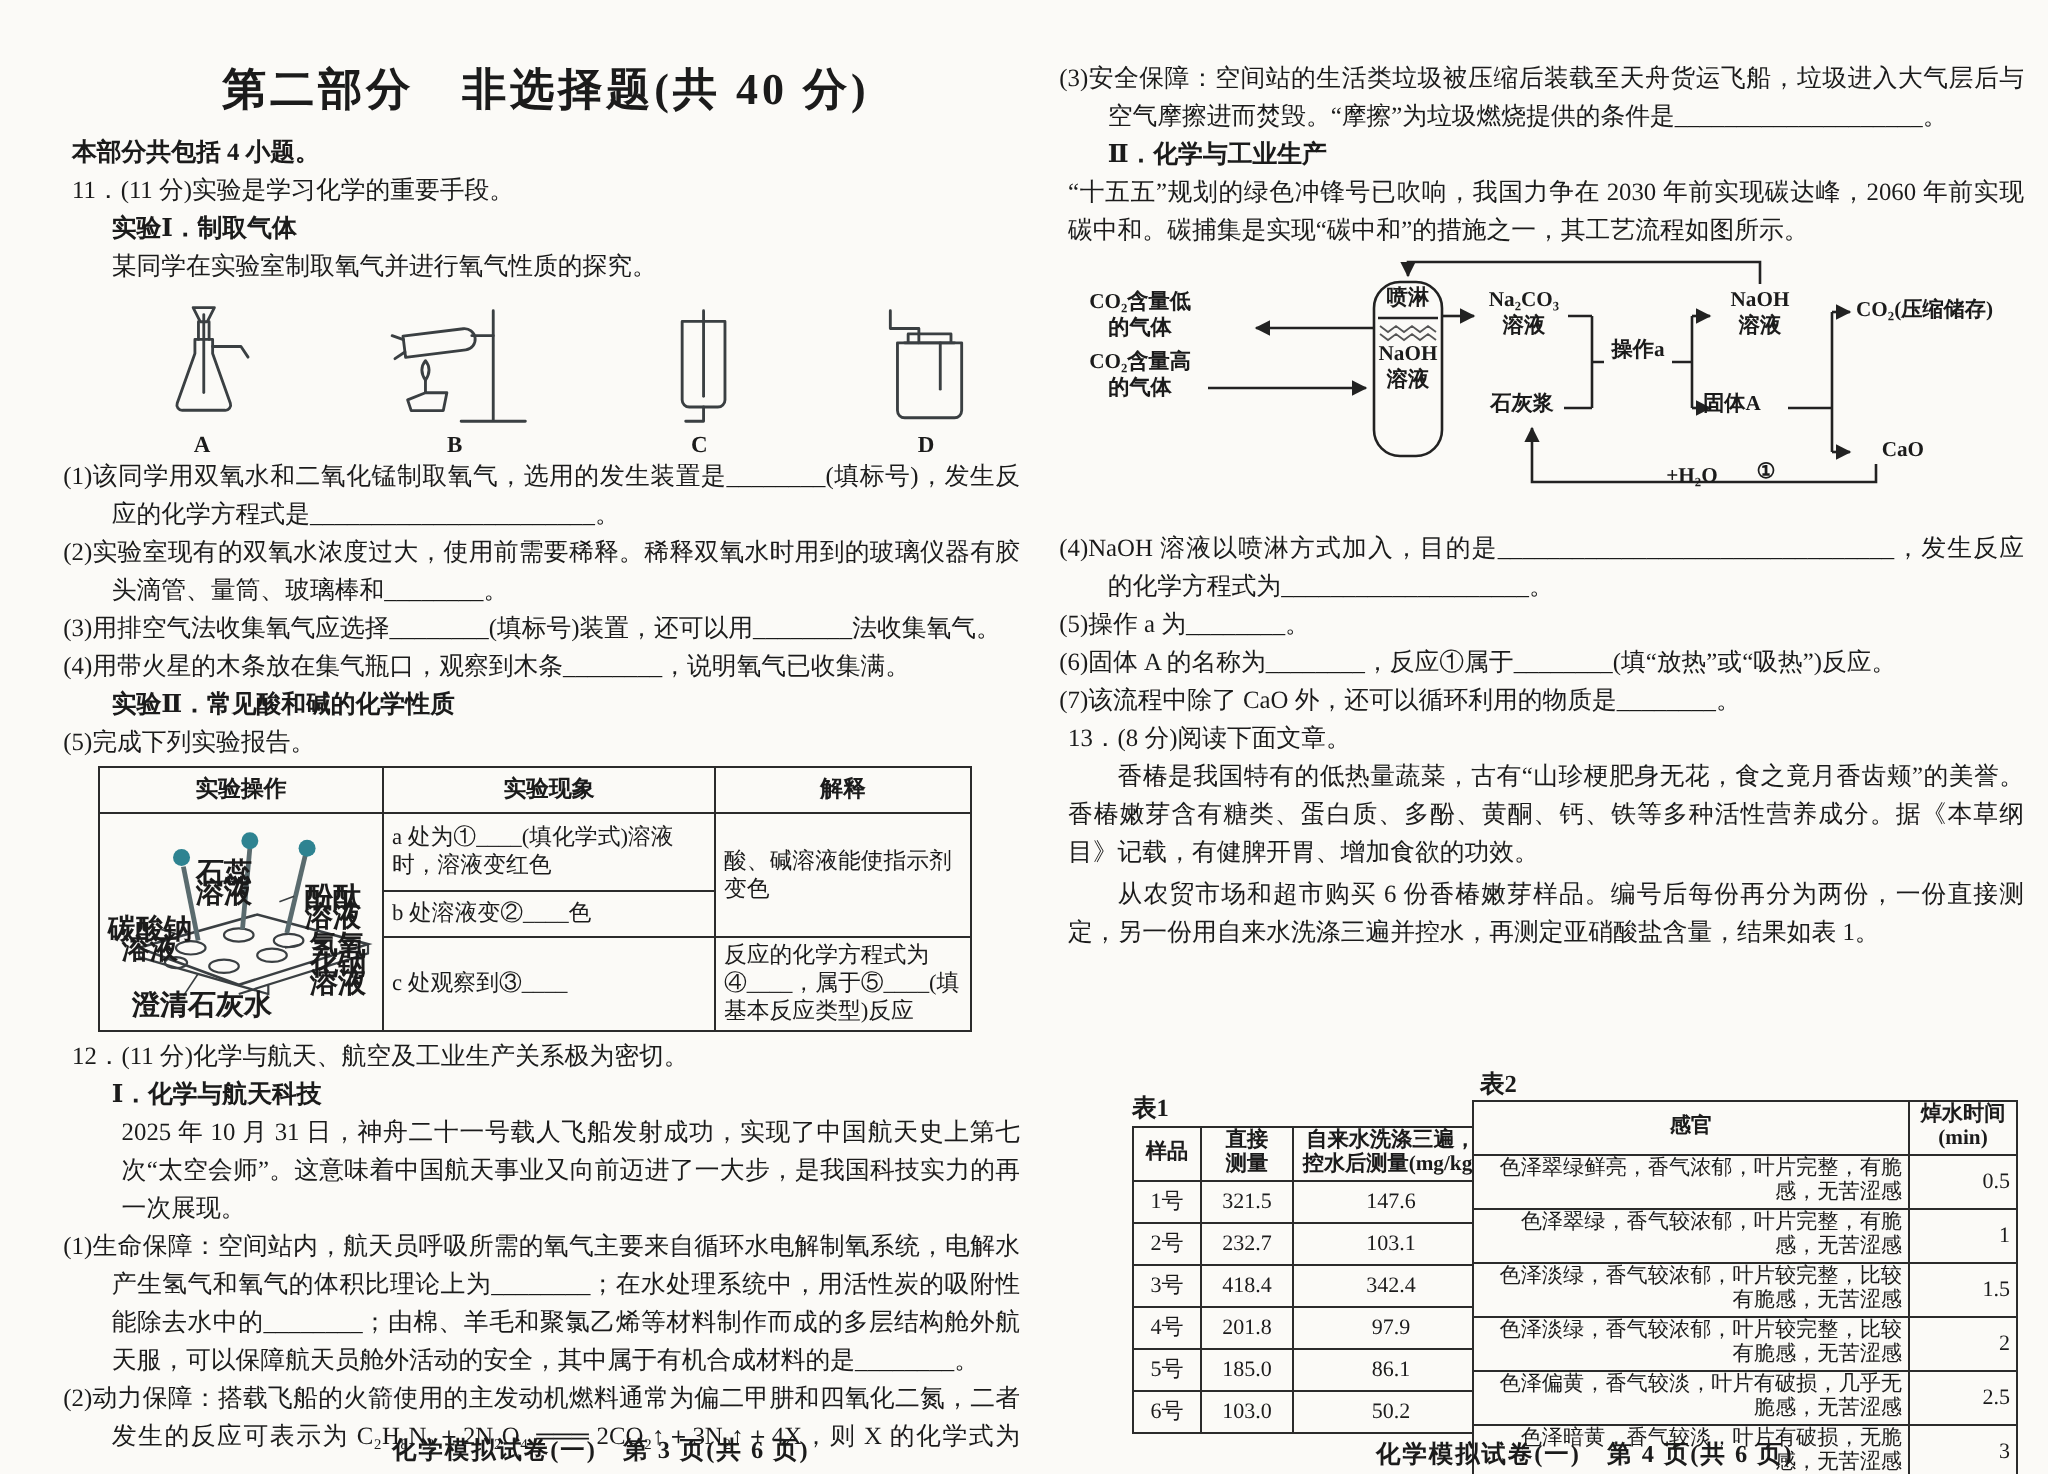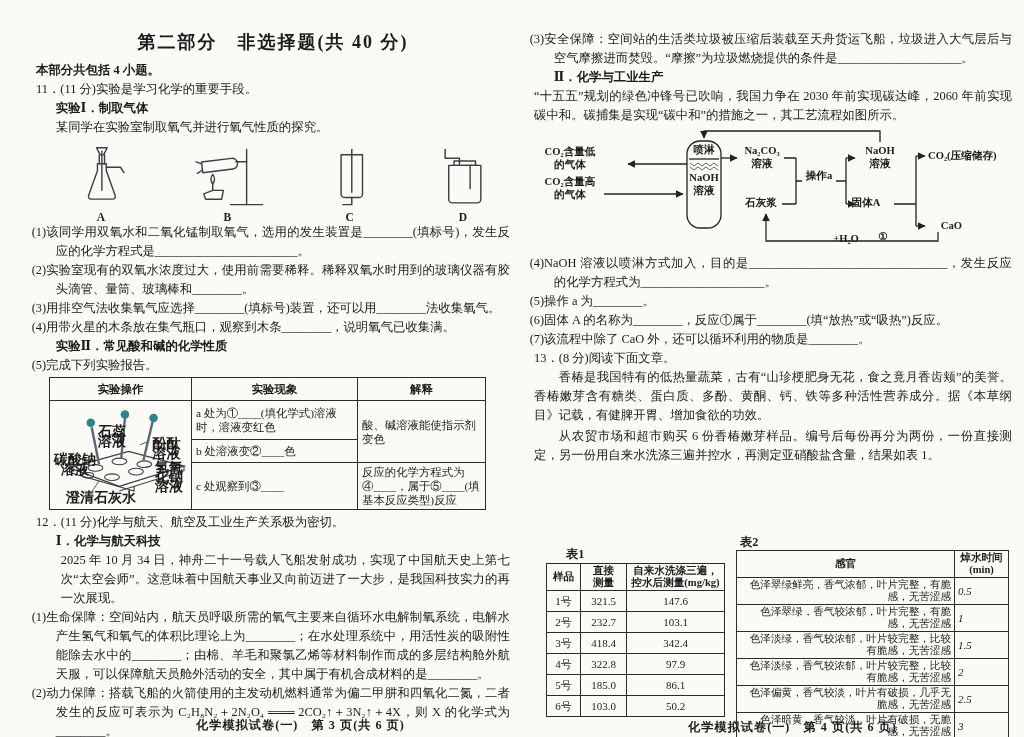--- a/index.html
+++ b/index.html
@@ -8,21 +8,21 @@
     background:#fbfaf7; overflow:hidden;
     font-family:"Liberation Serif","DejaVu Serif",serif;
     color:#1b1b1b;
   }
   .col { position:absolute; top:0; }
   #col-left  { left:36px;  top:30px; width:474px; }
   #col-right { left:534px; top:30px; width:478px; }
 
   .p { margin:0; font-size:12.4px; line-height:19px; text-align:justify; }
   .b { font-weight:700; }
-  .h1 { font-size:18px; font-weight:700; letter-spacing:2px; text-align:center; margin:0 0 7px 0; }
+  .h1 { font-size:22px; font-weight:700; letter-spacing:2px; text-align:center; margin:0 0 7px 0; }
   .item  { padding-left:1.95em; text-indent:-1.95em; }
   .ind   { padding-left:1.6em; }
   .blk2  { padding-left:2em; }
   .fi    { text-indent:2em; }
   .art   { }
 
   
   .fig-row { display:flex; justify-content:space-between; align-items:flex-end;
              padding:2px 18px 0 34px; height:84px; }
   .fig { display:flex; flex-direction:column; align-items:center; }
@@ -36,37 +36,37 @@
     border:1.2px solid #2b2b2b; font-size:11.4px; line-height:14px;
     padding:2px 4px; vertical-align:middle; text-align:left; font-weight:400;
   }
   table.report th { text-align:center; font-weight:700; height:18px; }
   .plate-cell { position:relative; height:96px; }
   .plate-wrap { position:relative; width:100%; height:96px; }
   .plate-wrap svg { position:absolute; left:0; top:0; }
   .plate-lab { position:absolute; font-size:14px; line-height:9.6px; font-weight:700; white-space:pre-line; text-align:center; }
 
   
-  #diagram { position:relative; width:478px; height:122px; margin:1px 0 6px 0; }
+  #diagram { position:relative; width:478px; height:122px; margin:1px 0 17px 0; }
   #diagram svg { position:absolute; left:0; top:0; }
   .dlab { position:absolute; font-size:10.6px; line-height:12.5px; font-weight:700;
           white-space:pre-line; text-align:center; }
   .dline { stroke:#222; stroke-width:1.3; fill:none; }
 
   
   #tables { position:absolute; left:534px; top:532px; width:478px; height:185px; }
   .tbl-title { position:absolute; font-size:12.3px; font-weight:700; }
   table.data { border-collapse:collapse; position:absolute; table-layout:fixed; background:#fbfaf7; }
   table.data th, table.data td {
     border:1.2px solid #2b2b2b; font-size:10.6px; line-height:12px; padding:1px 3px;
   }
   table.data th { font-weight:700; text-align:center; white-space:pre-line; }
   #table1 td { text-align:center; height:18px; font-size:11px; }
   #table2 td.desc { text-align:right; }
-  #table2 td.tm { text-align:left; width:52px; font-size:11px;font-style:italic; }
+  #table2 td.tm { text-align:right; width:52px; font-size:11px; }
   #table2 td { height:23px; }
 
   .footer { position:absolute; font-size:12.2px; font-weight:700; letter-spacing:1px; }
   .mb { margin-bottom:2px; }
 </style>
 </head>
 <body>
 
 <div id="canvas">
 
@@ -178,21 +178,21 @@
       </tr>
       <tr>
         <td>c 处观察到③____</td>
         <td style="height:42px">反应的化学方程式为④____，属于⑤____(填基本反应类型)反应</td>
       </tr>
     </tbody>
       </table>
 
     <div class="p item">12．(11 分)化学与航天、航空及工业生产关系极为密切。</div>
     <div class="p b ind">Ⅰ．化学与航天科技</div>
-    <div class="p blk2">2025 年 10 月 34 日，神舟二十一号载人飞船发射成功，实现了中国航天史上第七次“太空会师”。这意味着中国航天事业又向前迈进了一大步，是我国科技实力的再一次展现。</div>
+    <div class="p blk2">2025 年 10 月 31 日，神舟二十一号载人飞船发射成功，实现了中国航天史上第七次“太空会师”。这意味着中国航天事业又向前迈进了一大步，是我国科技实力的再一次展现。</div>
     <div class="p item ind">(1)生命保障：空间站内，航天员呼吸所需的氧气主要来自循环水电解制氧系统，电解水产生氢气和氧气的体积比理论上为________；在水处理系统中，用活性炭的吸附性能除去水中的________；由棉、羊毛和聚氯乙烯等材料制作而成的多层结构舱外航天服，可以保障航天员舱外活动的安全，其中属于有机合成材料的是________。</div>
     <div class="p item ind">(2)动力保障：搭载飞船的火箭使用的主发动机燃料通常为偏二甲肼和四氧化二氮，二者发生的反应可表示为 C₂H₈N₂＋2N₂O₄ ═══ 2CO₂↑＋3N₂↑＋4X，则 X 的化学式为________。</div>
   </div>
 
   <div id="col-right" class="col">
     <div class="p item ind">(3)安全保障：空间站的生活类垃圾被压缩后装载至天舟货运飞船，垃圾进入大气层后与空气摩擦进而焚毁。“摩擦”为垃圾燃烧提供的条件是____________________。</div>
     <div class="p b ind">Ⅱ．化学与工业生产</div>
     <div class="p">“十五五”规划的绿色冲锋号已吹响，我国力争在 2030 年前实现碳达峰，2060 年前实现碳中和。碳捕集是实现“碳中和”的措施之一，其工艺流程如图所示。</div>
 
     <div id="diagram">
@@ -242,21 +242,21 @@
     <div class="p item ind">(6)固体 A 的名称为________，反应①属于________(填“放热”或“吸热”)反应。</div>
     <div class="p item ind">(7)该流程中除了 CaO 外，还可以循环利用的物质是________。</div>
 
     <div class="p item">13．(8 分)阅读下面文章。</div>
     <div class="p art fi mb">香椿是我国特有的低热量蔬菜，古有“山珍梗肥身无花，食之竟月香齿颊”的美誉。香椿嫩芽含有糖类、蛋白质、多酚、黄酮、钙、铁等多种活性营养成分。据《本草纲目》记载，有健脾开胃、增加食欲的功效。</div>
     <div class="p art fi">从农贸市场和超市购买 6 份香椿嫩芽样品。编号后每份再分为两份，一份直接测定，另一份用自来水洗涤三遍并控水，再测定亚硝酸盐含量，结果如表 1。</div>
   </div>
 
   <div id="tables">
     <div class="tbl-title" style="left:32px; top:14px;">表1</div>
-    <table class="data" id="table1" style="left:12px; top:31px; width:178px;">
+    <table class="data" id="table1" style="left:32px; top:31px; width:178px;">
       <colgroup>
           <col style="width:34px">
           <col style="width:46px">
           <col style="width:98px">
         </colgroup>
       <tbody>
           <tr>
         <th>样品</th>
         <th>直接
 测量</th>
@@ -273,21 +273,21 @@
             <td>232.7</td>
             <td>103.1</td>
           </tr>
       <tr>
             <td>3号</td>
             <td>418.4</td>
             <td>342.4</td>
           </tr>
       <tr>
             <td>4号</td>
-            <td>322.8</td>
+            <td>201.8</td>
             <td>97.9</td>
           </tr>
       <tr>
             <td>5号</td>
             <td>185.0</td>
             <td>86.1</td>
           </tr>
       <tr>
             <td>6号</td>
             <td>103.0</td>

